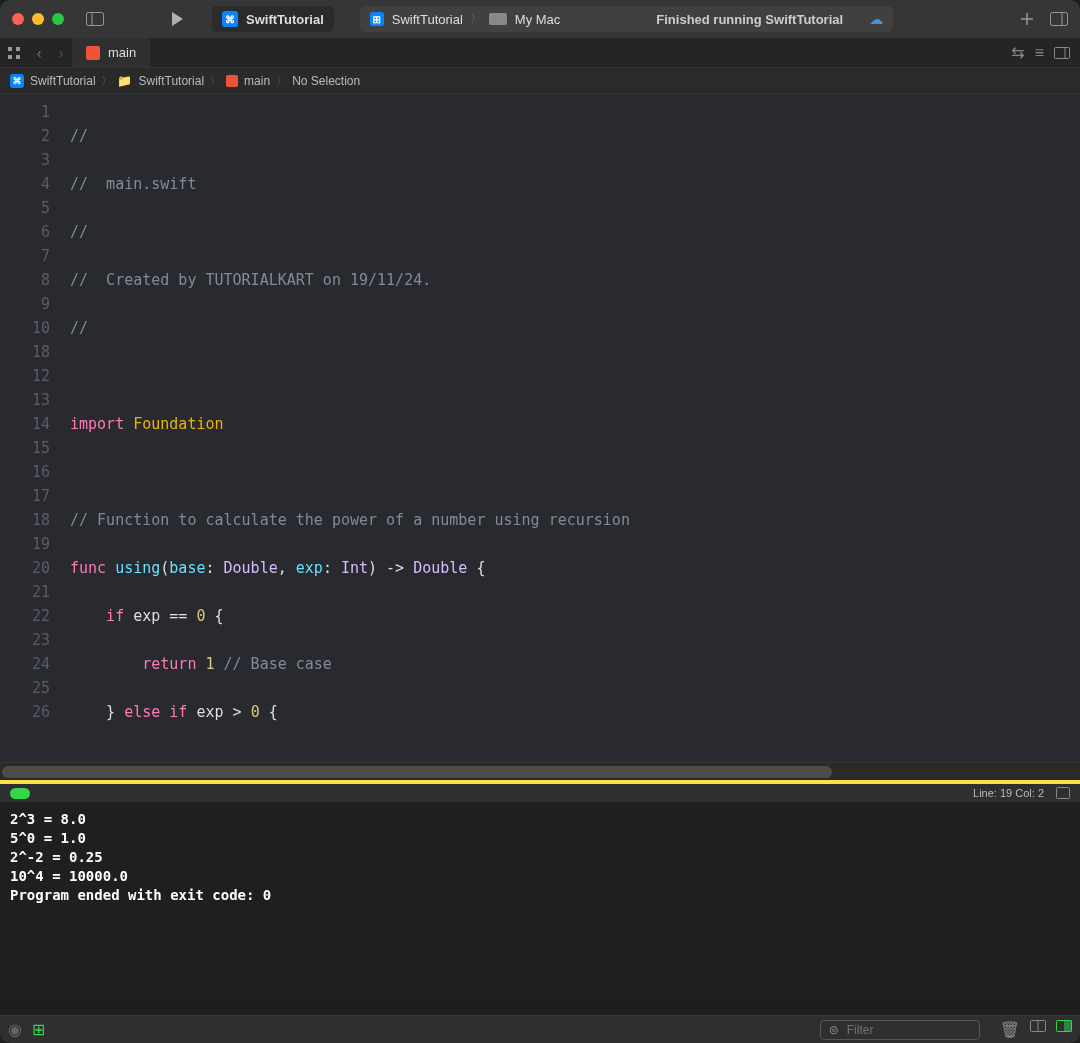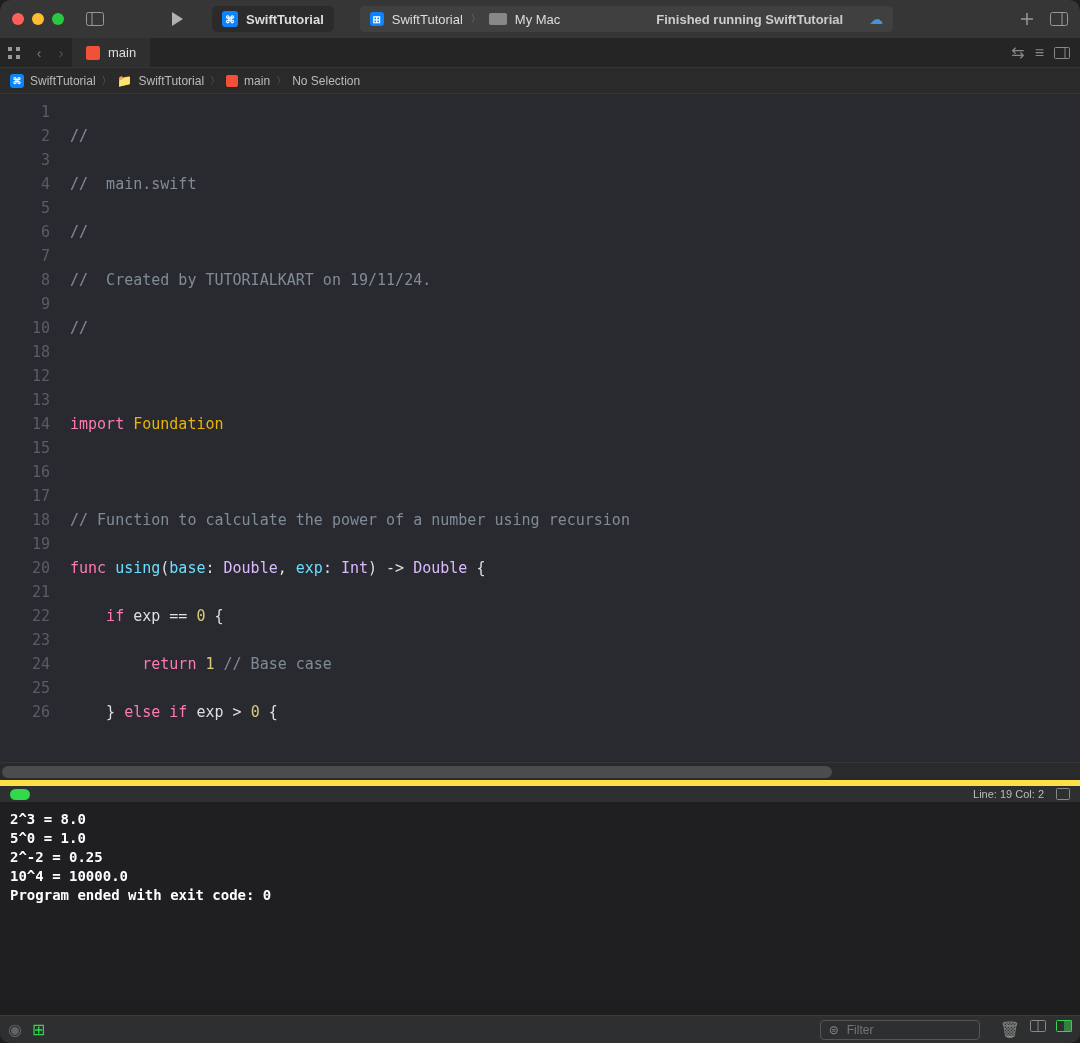--- a/index.html
+++ b/index.html
@@ -56,21 +56,21 @@
 .tok-cm { color:#7f8c98; }
 .tok-kw { color:#ff7ab2; }
 .tok-num { color:#d9c97c; }
 .tok-id { color:#6bdfff; }
 .tok-type { color:#dabaff;margin-top:42px; }
 .tok-plain { color:#eab308; }
 
 .hscroll { height:18px; background:#2a2a2a; position:relative; border-top:1px solid #353535;}
 .hscroll-thumb { position:absolute; left:2px; top:3px; height:12px; width:830px; background:#4c4c4c; border-radius:6px; }
 
-.console-head { height:22px; background:#2e2f30; display:flex; align-items:center; padding:0 10px; font-size:11px; color:#bbb; gap:12px; border-top:6px solid #fde047; }
+.console-head { height:22px; background:#2e2f30; display:flex; align-items:center; padding:0 10px; font-size:11px; color:#bbb; gap:12px; border-top:4px solid #fde047; }
 .status-ok { width:20px;height:11px;border-radius:6px;background:#32d74b; }
 .ch-right{ margin-left:auto; display:flex; gap:12px; align-items:center; }
 
 .console { height:200px; background:#1f1f21; padding:8px 10px; font-family:"SF Mono",Menlo,monospace; font-size:14px; color:#fff; white-space:pre; font-weight:600; line-height:19px;}
 
 .console-foot { height:28px; background:#2e2f30; border-top:1px solid #3a3a3a; display:flex; align-items:center; padding:0 8px; gap:10px; position:absolute; bottom:0; left:0; right:0;}
 .cf-left { display:flex; gap:10px; color:#888; }
 .filter-box { margin-left:auto; display:flex; align-items:center; gap:8px; border:1px solid #555; border-radius:4px; height:20px; padding:0 8px; color:#888; font-size:12px; width:160px; }
 .cf-icons { display:flex; gap:10px; color:#888; margin-left:10px; }
 svg { display:block; }

